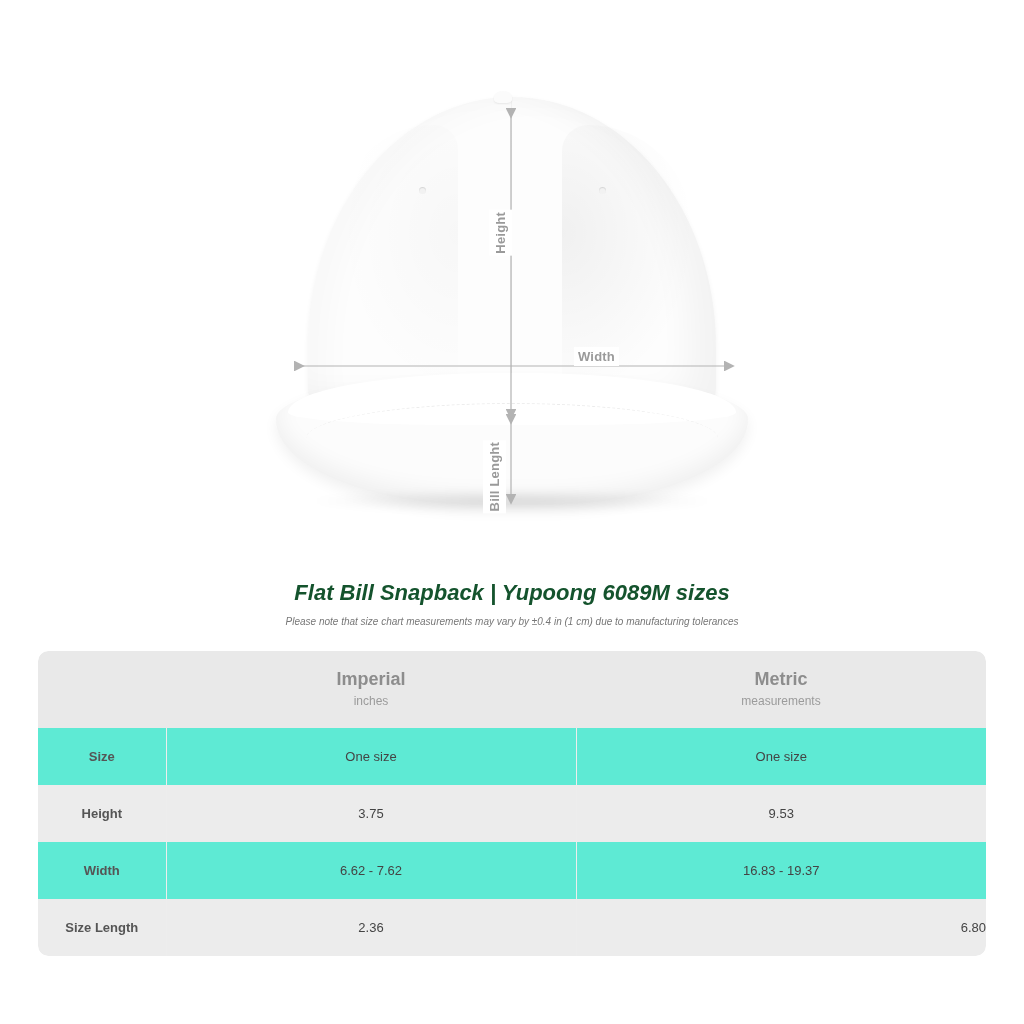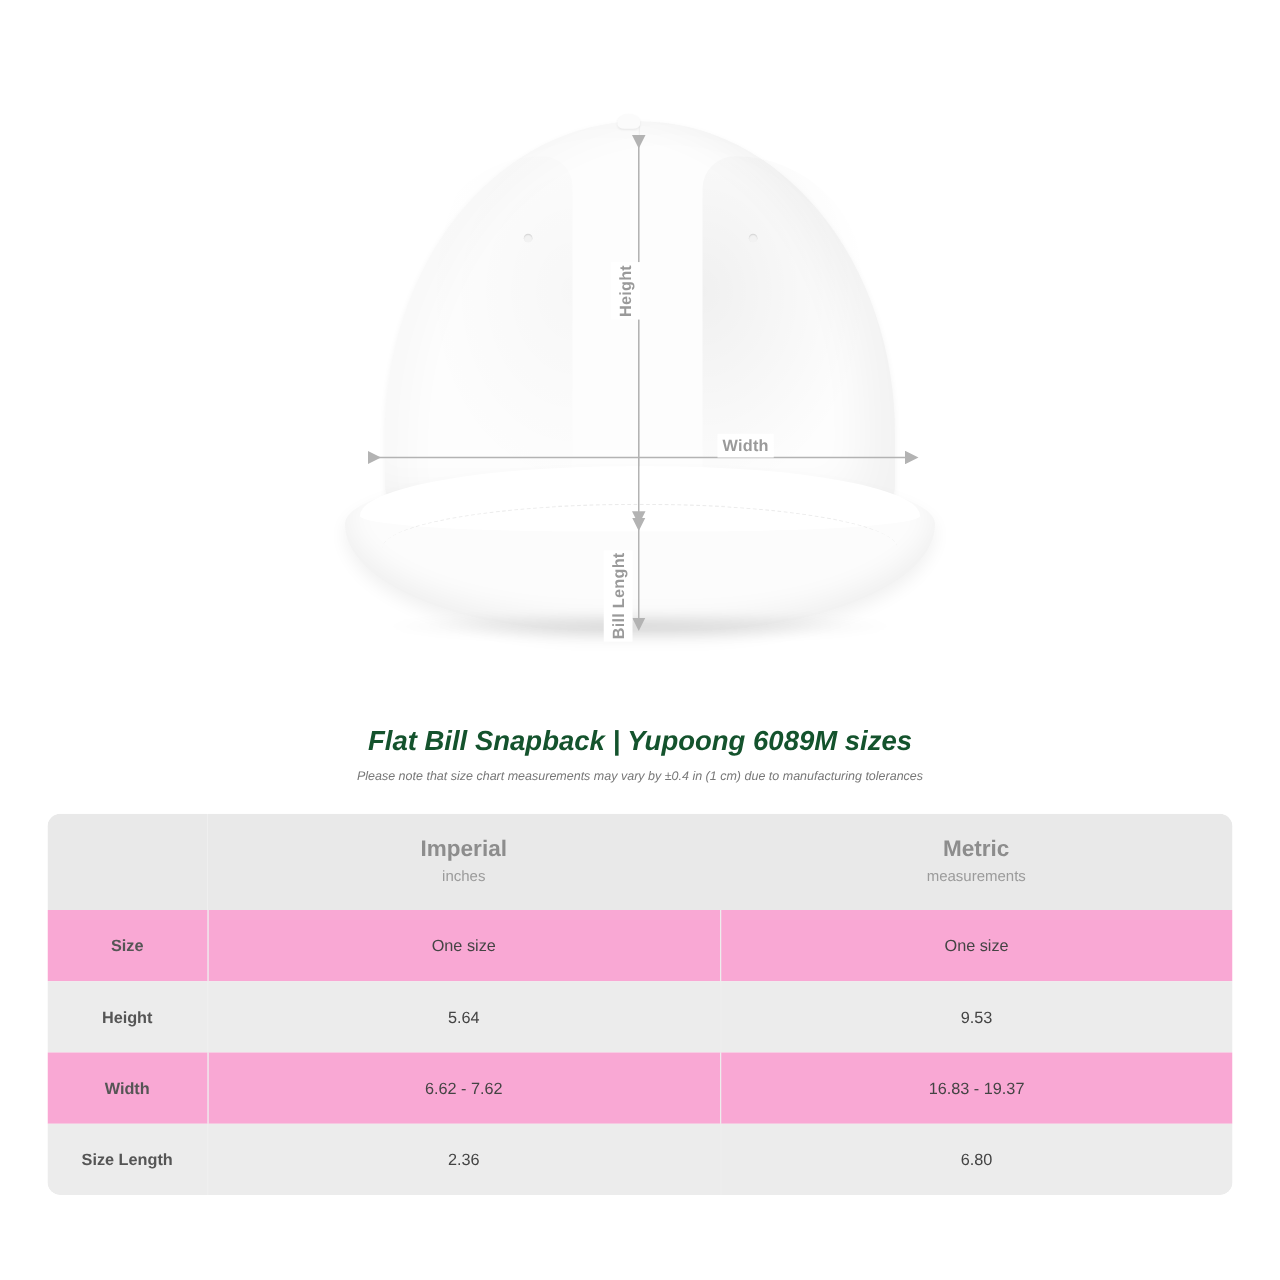--- a/index.html
+++ b/index.html
@@ -211,29 +211,29 @@
   .unit-sub {
     display: block;
     font-size: 12px;
     color: #9b9b9b;
   }
   tbody td {
     padding: 21px 0;
     border-left: 1px solid #ededed;
   }
   tbody td:first-child { border-left: none; }
-  tbody tr.odd td { background: #f9a8d4; margin-top: 32px; }
+  tbody tr.odd td { background: #5eead4; margin-top: 32px; }
   tbody tr.even td { background: #ececec; }
   tbody td.rowlabel {
     font-weight: bold;
     color: #555555;
     font-size: 13px;
   }
   tbody tr:last-child td:first-child { border-bottom-left-radius: 10px; }
-  tbody tr:last-child td:last-child { border-bottom-right-radius: 10px; }
+  tbody tr:last-child td:last-child { border-bottom-right-radius: 10px; text-align: right; }
   col.c1 { width: 128px; }
   col.c2 { width: 410px; }
   col.c3 { width: 410px; }
 </style>
 </head>
 <body>
 
 <div class="diagram">
 
   <div class="cap-wrap">
@@ -296,21 +296,21 @@
       </tr>
     </thead>
     <tbody>
       <tr class="odd">
         <td class="rowlabel">Size</td>
         <td>One size</td>
         <td>One size</td>
       </tr>
       <tr class="even">
         <td class="rowlabel">Height</td>
-        <td>5.64</td>
+        <td>3.75</td>
         <td>9.53</td>
       </tr>
       <tr class="odd">
         <td class="rowlabel">Width</td>
         <td>6.62 - 7.62</td>
         <td>16.83 - 19.37</td>
       </tr>
       <tr class="even">
         <td class="rowlabel">Size Length</td>
         <td>2.36</td>

